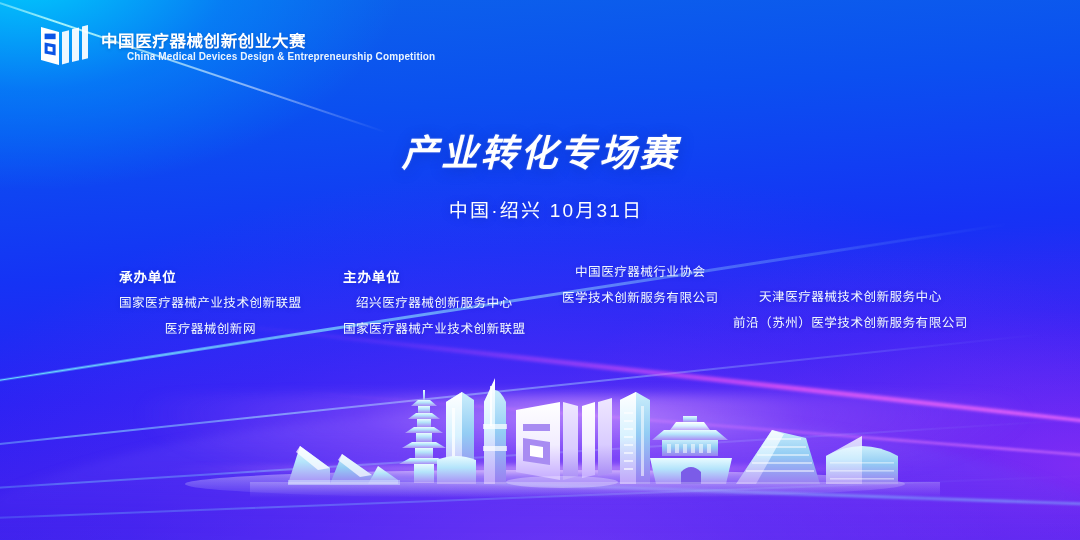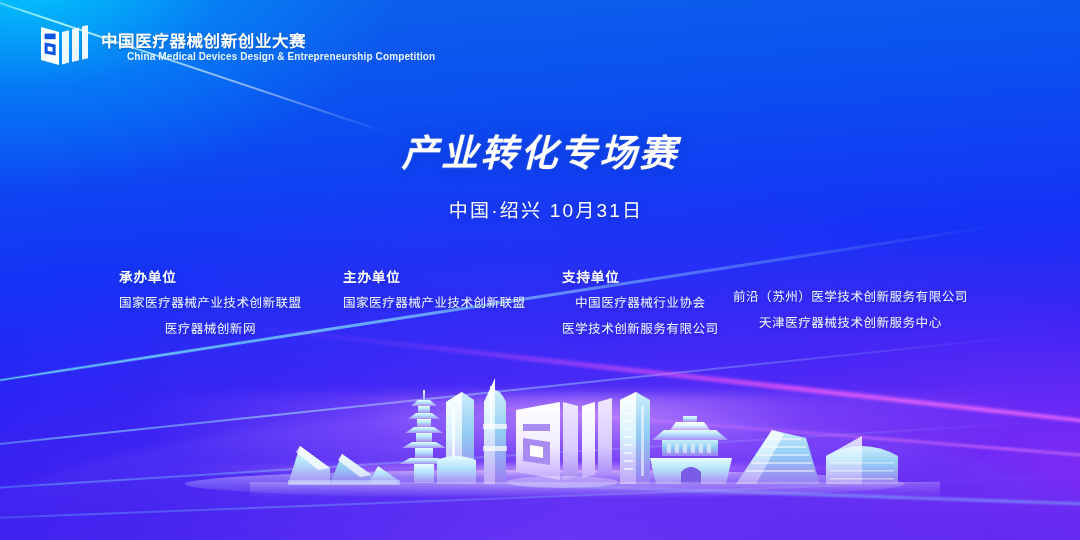--- a/index.html
+++ b/index.html
@@ -138,33 +138,33 @@
   <div class="orgs">
 
     <div class="col c1">
       <h4>承办单位</h4>
       <p>国家医疗器械产业技术创新联盟</p>
       <p>医疗器械创新网</p>
     </div>
 
     <div class="col c2">
       <h4>主办单位</h4>
+      <p>绍兴医疗器械创新服务中心</p>
       <p>国家医疗器械产业技术创新联盟</p>
     </div>
 
     <div class="col c3">
-      <h4>支持单位</h4>
       <p>中国医疗器械行业协会</p>
       <p>医学技术创新服务有限公司</p>
     </div>
 
     <div class="col c4">
       <div class="sp"></div>
+      <p>天津医疗器械技术创新服务中心</p>
       <p>前沿（苏州）医学技术创新服务有限公司</p>
-      <p>天津医疗器械技术创新服务中心</p>
     </div>
 
   </div>
 
   <div class="skyline">
     <svg viewBox="0 0 1080 150" preserveAspectRatio="none" aria-hidden="true">
       <defs>
         <linearGradient id="gIce" x1="0" y1="0" x2="0" y2="1">
           <stop offset="0%" stop-color="#e9fbff"></stop>
           <stop offset="42%" stop-color="#b4e4fb"></stop>

